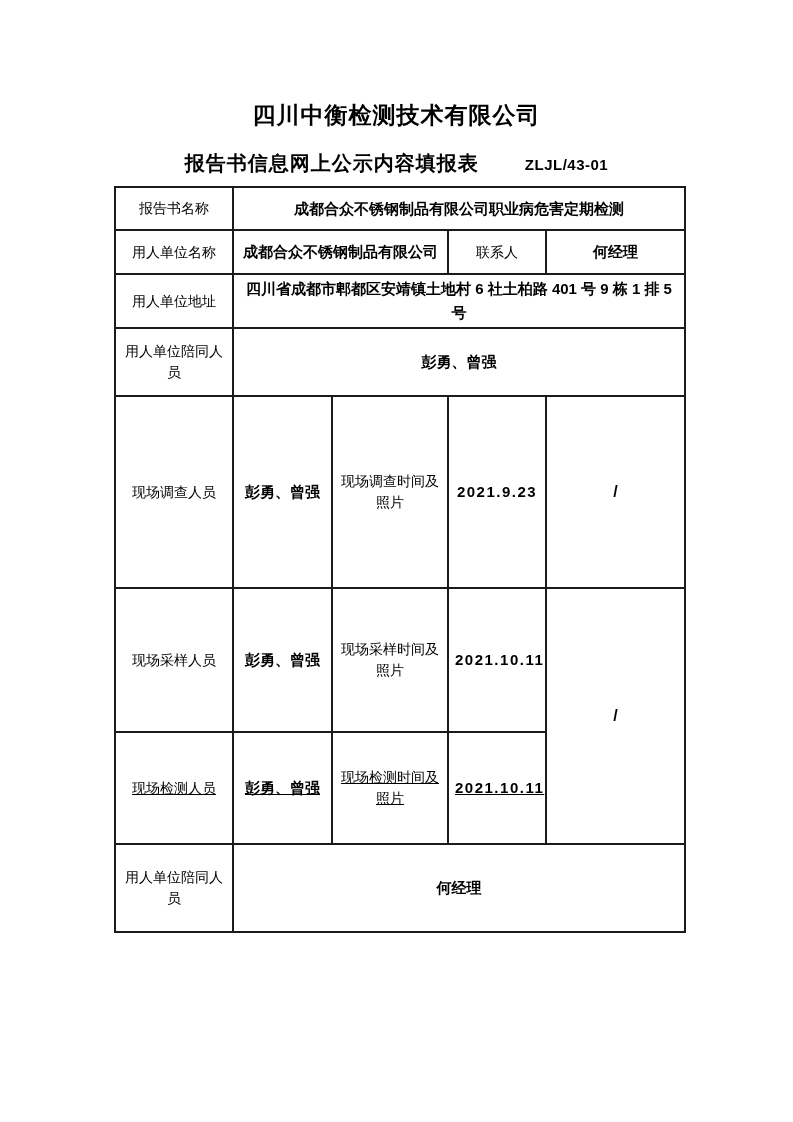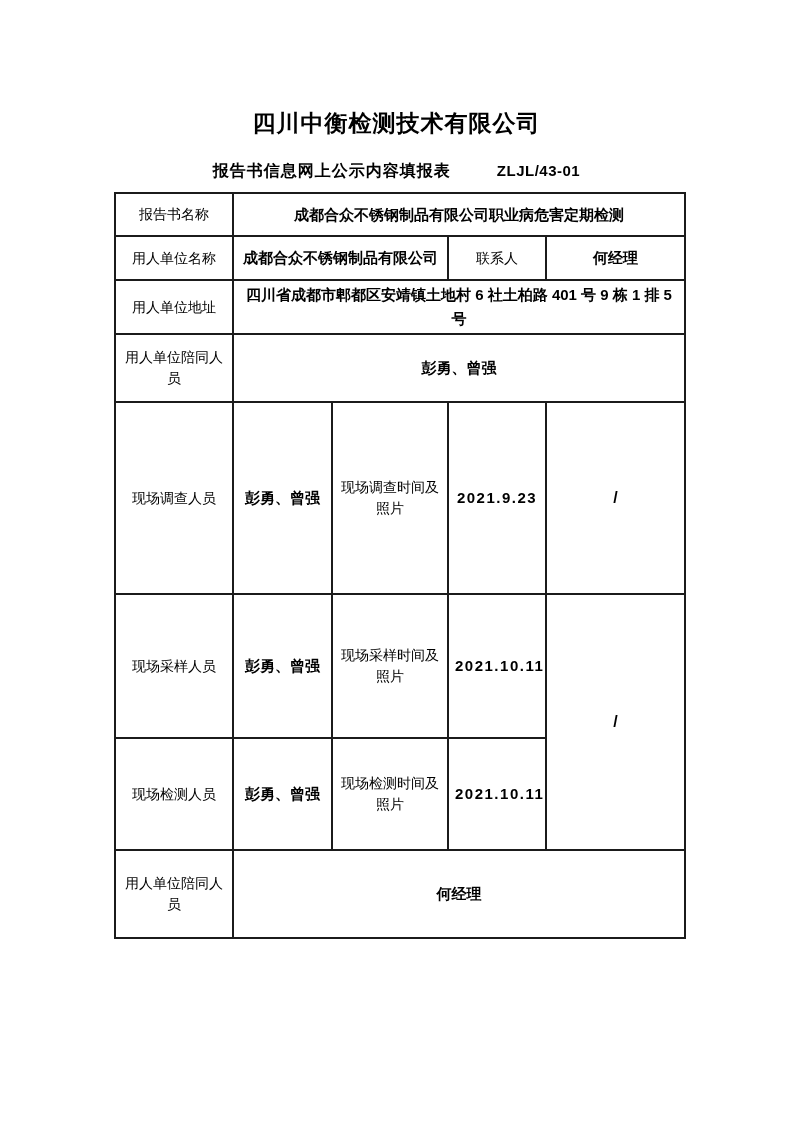--- a/index.html
+++ b/index.html
@@ -10,38 +10,38 @@
   .page {
     position: relative;
     width: 793px;
     height: 1122px;
     background: #ffffff;
     color: #000000;
     font-family: "Liberation Sans", sans-serif;
     overflow: hidden;
   }
   .company-title {
-    margin: 8px;
+    margin: 0;
     padding-top: 100px;
     text-align: center;
     font-size: 23px;
     font-weight: 700;
     line-height: 30px;
     letter-spacing: 1px;
   }
   .form-title-row {
     display: flex;
     justify-content: center;
     align-items: baseline;
     gap: 46px;
     margin-top: 16px;
     line-height: 34px;
   }
   .form-title {
-    font-size: 16px;
+    font-size: 20px;
     font-weight: 700;
     letter-spacing: 1px;
   }
   .form-code {
     font-size: 15px;
     font-weight: 700;
     letter-spacing: 0.5px;
   }
   table.report-table {
     border-collapse: collapse;
@@ -85,21 +85,21 @@
     font-weight: 700;
     font-size: 16px;
   }
   
   .r1 { height: 43px; border-radius: 17px; }
   .r2 { height: 44px; padding-left: 44px; }
   .r3 { height: 47px; border-radius: 6px; }
   .r4 { height: 68px; }
   .r5 { height: 192px; padding-left: 28px; }
   .r6 { height: 144px; }
-  .r7 { height: 112px; }
+  .r7 { height: 112px; text-decoration: underline; }
   .r8 { height: 88px; }
 </style>
 </head>
 <body>
 
 <div class="page">
 
   <h1 class="company-title">四川中衡检测技术有限公司</h1>
 
   <div class="form-title-row">

